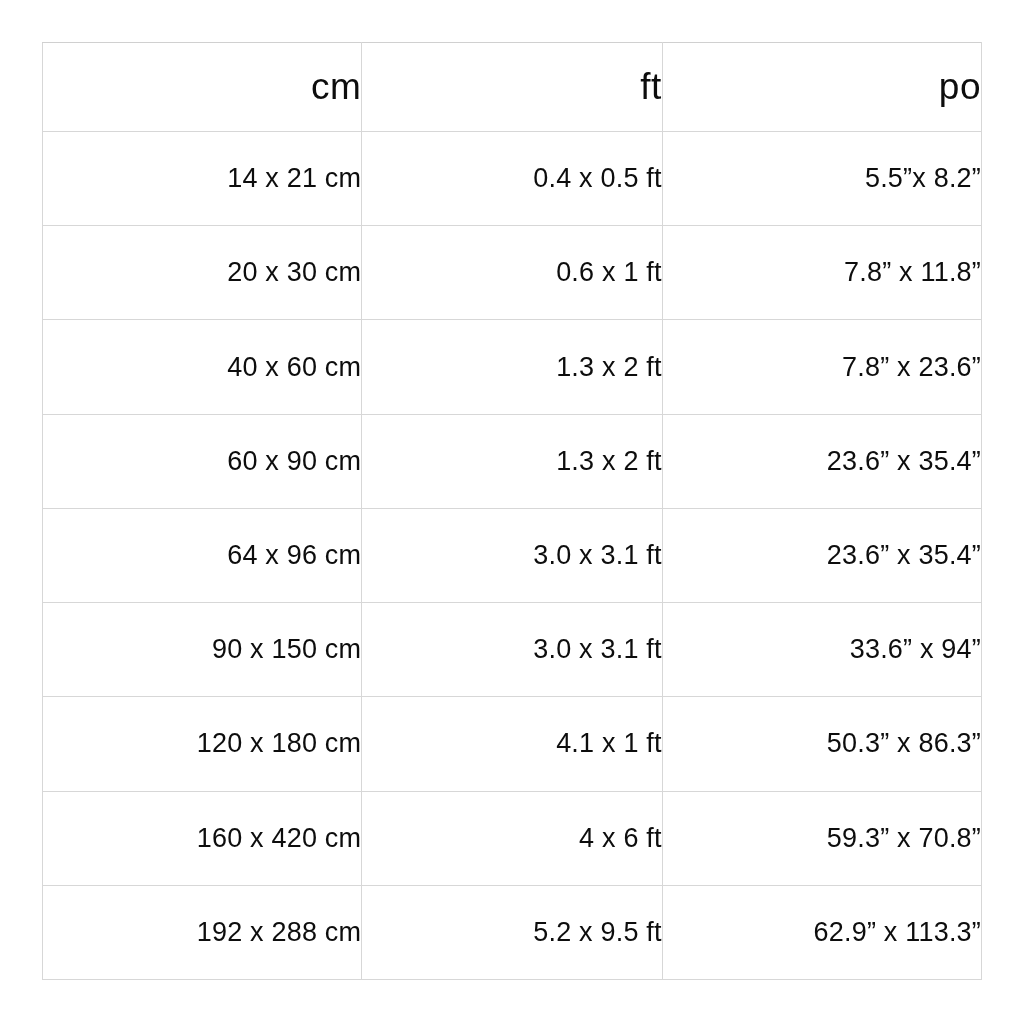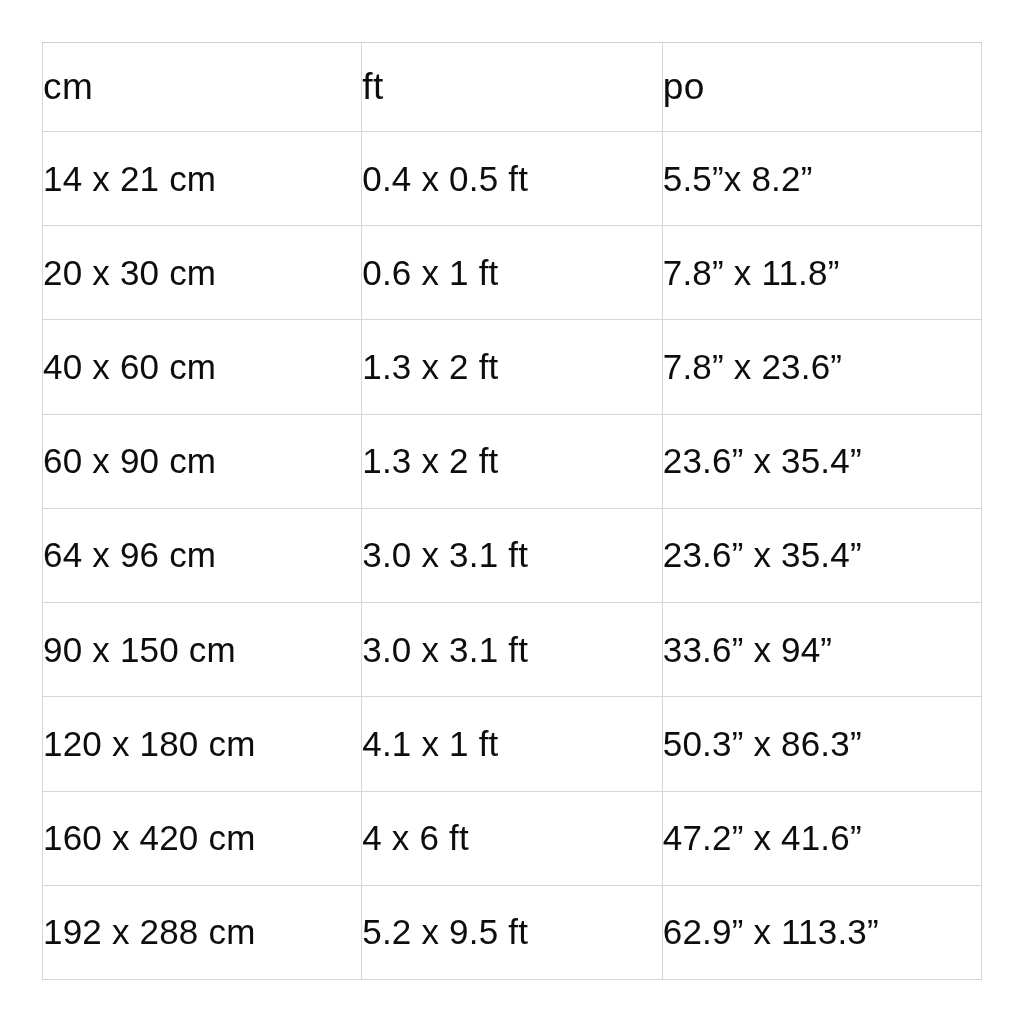--- a/index.html
+++ b/index.html
@@ -33,35 +33,35 @@
     border-collapse: collapse;
     table-layout: fixed;
   }
   table.size-table col.c1 { width: 34.0%; }
   table.size-table col.c2 { width: 32.0%; }
   table.size-table col.c3 { width: 34.0%; }
 
   table.size-table th,
   table.size-table td {
     border: 1px solid #d7d7d7;
-    text-align: left;
+    text-align: right;
     vertical-align: middle;
     padding: 0;
     font-weight: 400;
     white-space: nowrap;
     margin-left: 12px;
   }
   table.size-table thead th {
     height: 88px;
     font-size: 37px;
     letter-spacing: 0.5px;
   }
   table.size-table tbody td {
     height: 85px;
-    font-size: 35px;
+    font-size: 27px;
     letter-spacing: 0.2px;
   }
   
   table.size-table tr:first-child th { border-top-color: #d0d0d0; }
 </style>
 </head>
 <body>
 
 <div class="page">
   <div class="table-wrap">
@@ -110,21 +110,21 @@
           <td>33.6” x 94”</td>
         </tr>
         <tr>
           <td>120 x 180 cm</td>
           <td>4.1 x 1 ft</td>
           <td>50.3” x 86.3”</td>
         </tr>
         <tr>
           <td>160 x 420 cm</td>
           <td>4 x 6 ft</td>
-          <td>47.2” x 41.6”</td>
+          <td>59.3” x 70.8”</td>
         </tr>
         <tr>
           <td>192 x 288 cm</td>
           <td>5.2 x 9.5 ft</td>
           <td>62.9” x 113.3”</td>
         </tr>
       </tbody>
     </table>
   </div>
 </div>

